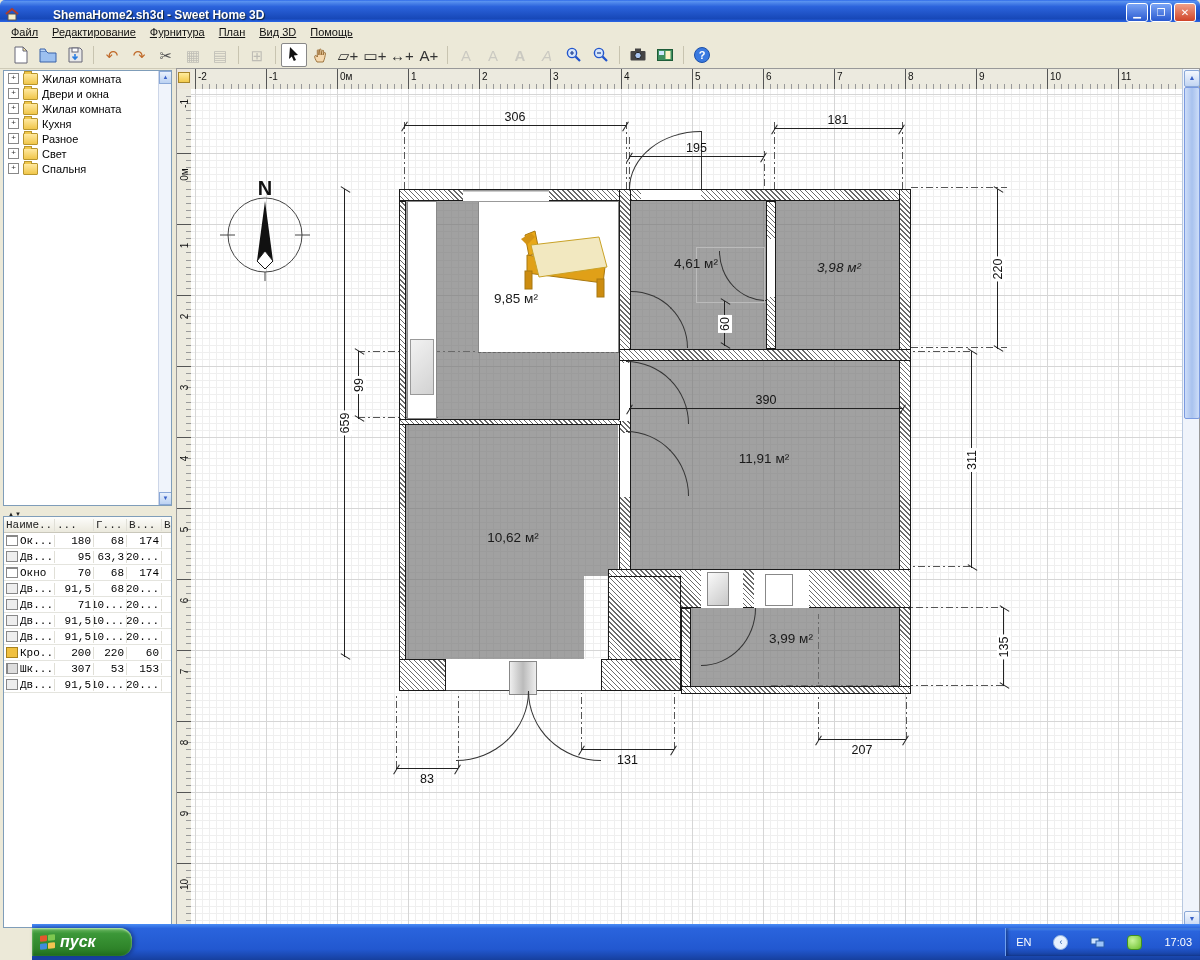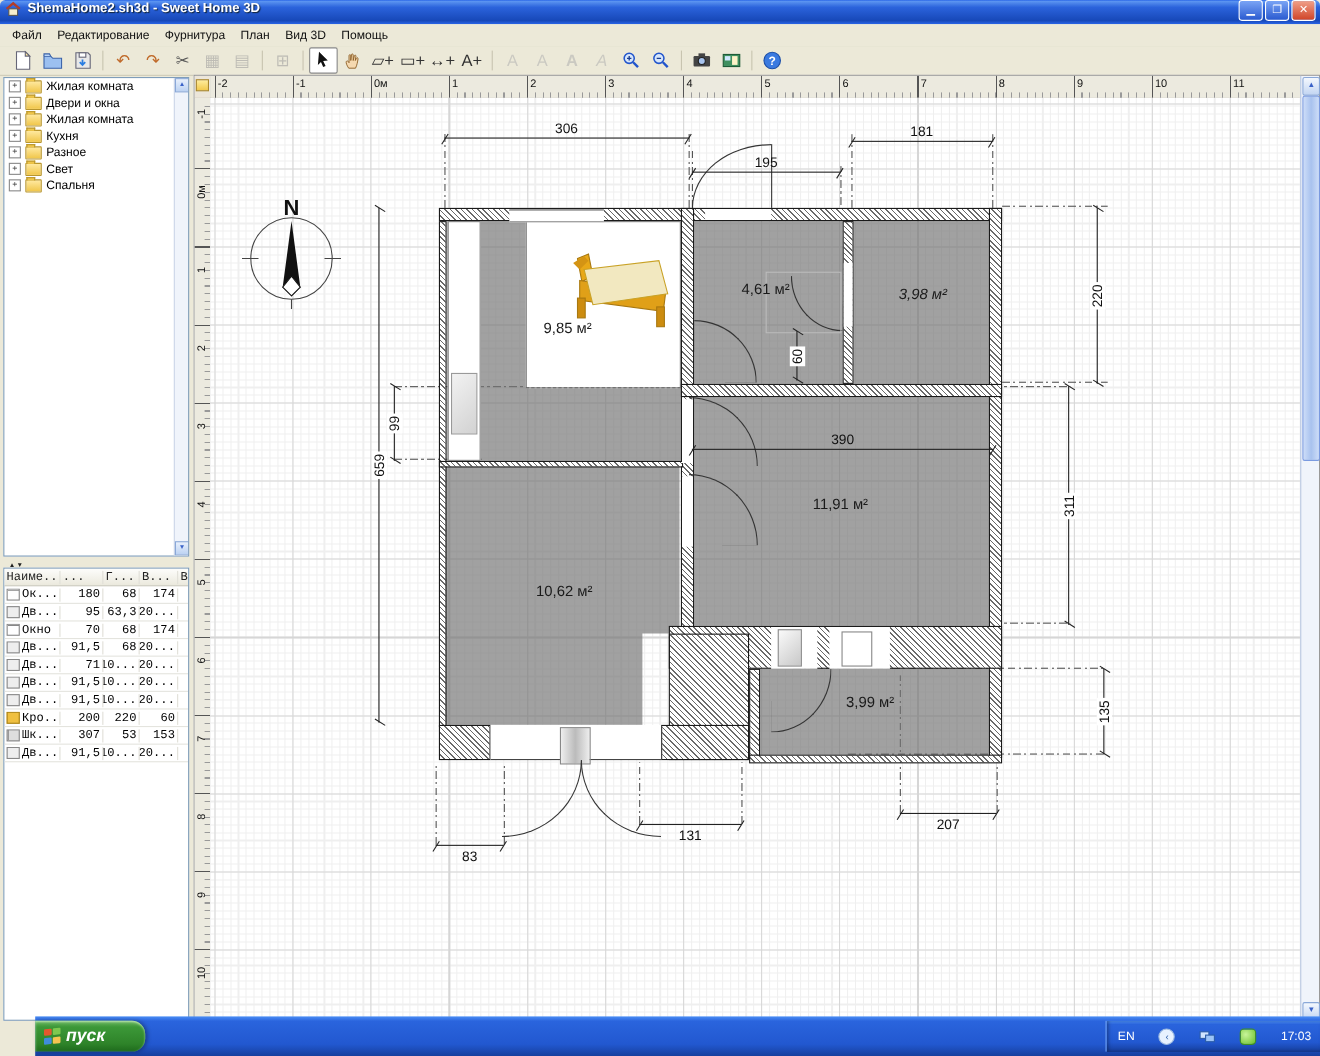--- a/index.html
+++ b/index.html
@@ -1,31 +1,31 @@
 <!DOCTYPE html>
 <html><head>
 <meta charset="utf-8">
 <style>
   html,body{margin:0;padding:0;}
   body{width:1200px;height:960px;position:relative;overflow:hidden;
        font-family:"Liberation Sans","DejaVu Sans",sans-serif;background:#ece9d8;font-size:11px;}
   
   #titlebar{position:absolute;left:0;top:0;right:0;height:22px;
     background:linear-gradient(180deg,#2a66e8 0%,#5a93f0 6%,#2b63dc 30%,#1748b8 85%,#2a66e8 100%);
-    color:#fff;display:flex;align-items:flex-start;padding:0 4px;border-radius:5px 5px 0 0;}
+    color:#fff;display:flex;align-items:flex-end;padding:0 4px;border-radius:5px 5px 0 0;gap:28px;}
   #titlebar .ttl{font-weight:bold;font-size:12px;margin-left:5px;text-shadow:1px 1px 1px #123;}
   #winbtns{margin-left:auto;display:flex;gap:2px;}
   .wbtn{width:20px;height:17px;border:1px solid #fff;border-radius:3px;color:#fff;
     display:flex;align-items:center;justify-content:center;font-size:10px;font-weight:bold;
     background:linear-gradient(180deg,#7aa4f5,#2a5ad0);}
   .wbtn.close{background:linear-gradient(180deg,#f0a088,#d04428);}
   
   #menubar{position:absolute;left:0;top:22px;right:0;height:20px;background:#ece9d8;
     display:flex;align-items:center;padding-left:4px;border-bottom:1px solid #d8d4c0;}
-  .mitem{padding:2px 7px;color:#111;}
+  .mitem{padding:2px 7px;color:#111;text-decoration:underline;}
   #toolbar{position:absolute;left:0;top:42px;right:0;height:26px;background:#ece9d8;
     display:flex;align-items:center;padding-left:8px;gap:1px;border-bottom:1px solid #cfcbb8;}
   .tbtn{width:24px;height:22px;display:flex;align-items:center;justify-content:center;
     font-size:15px;border:1px solid transparent;border-radius:2px;}
   .tbtn span{line-height:1;}
   .tbtn.pressed{background:#fff;border:1px solid #888;}
   .tbtn.disabled{opacity:.55;}
   .tsep{width:1px;height:18px;background:#c8c4b0;margin:0 4px;}
   
   #leftpanel{position:absolute;left:3px;top:70px;width:169px;bottom:32px;}

